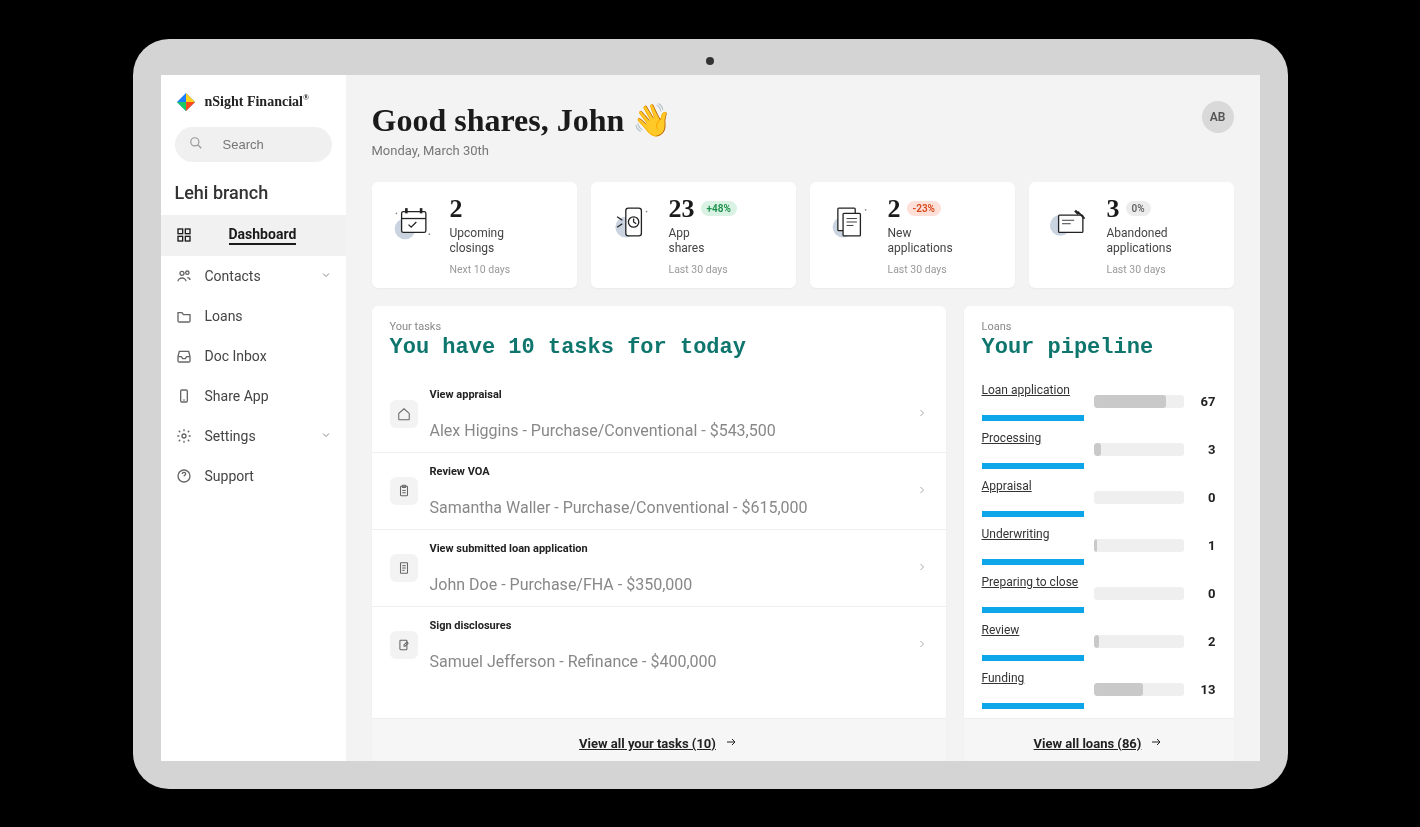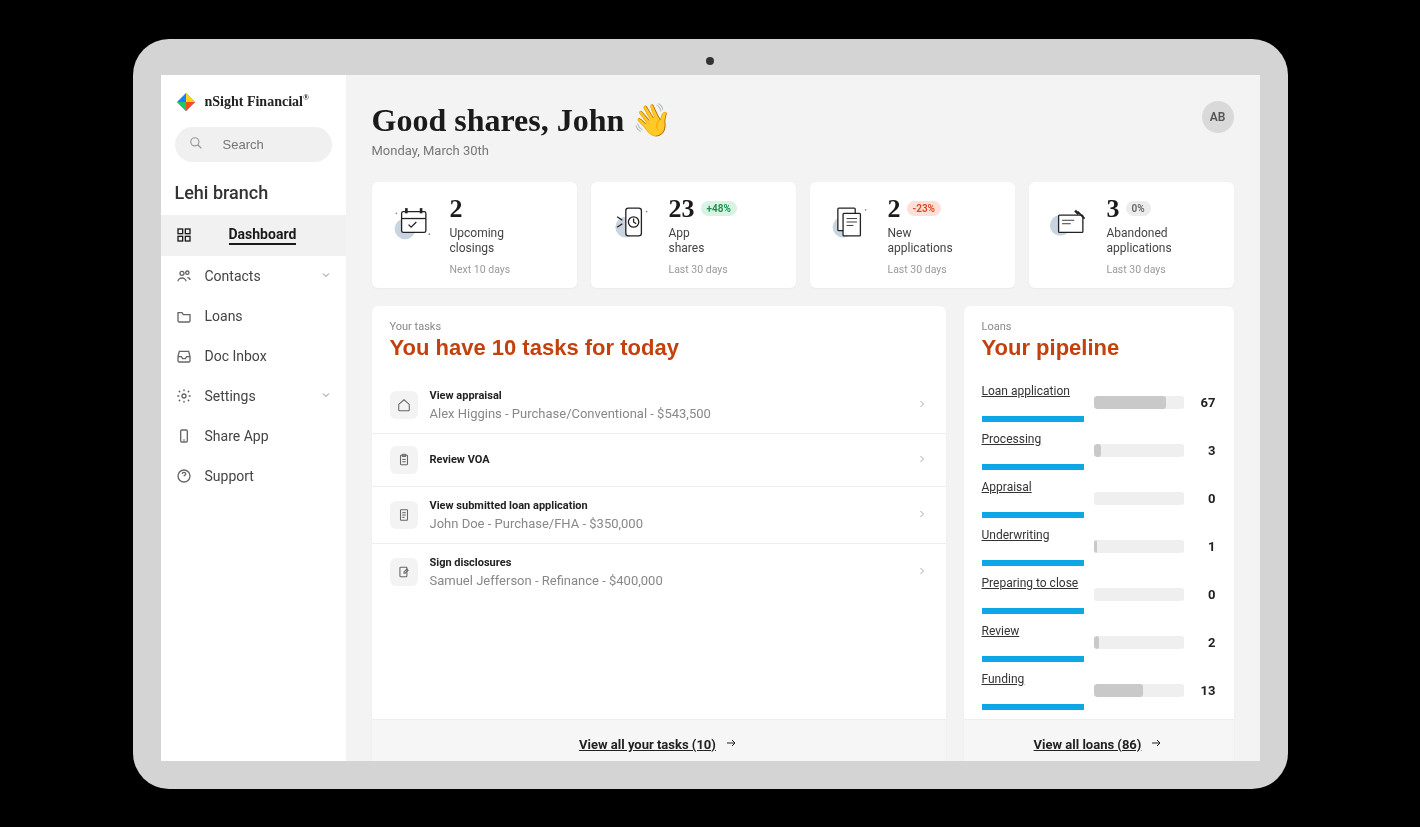--- a/index.html
+++ b/index.html
@@ -234,24 +234,24 @@
     }
     .panel-head {
       padding: 14px 18px 6px 18px;
     }
     .panel-eyebrow {
       font-size: 11px;
       color: #888;
       margin-bottom: 2px;
     }
     .panel-title {
-      font-family: Liberation Sans, sans-serif;
+      font-family: Liberation Mono, monospace;
       font-size: 22px;
       font-weight: 700;
-      color: #c2410c;
+      color: #0f766e;
     }
     .task-list {
       margin-top: 10px;
     }
     .task-row {
       display: flex;
       align-items: center;
       gap: 12px;
       padding: 12px 18px;
       border-top: 1px solid #eee;
@@ -269,23 +269,23 @@
       color: #666;
       flex-shrink: 0;
     }
     .task-body { flex: 1; }
     .task-title {
       font-size: 11px;
       font-weight: 700;
       color: #222;
     }
     .task-sub {
-      font-size: 13px;
+      font-size: 16px;
       color: #888;
-      margin-top: 4px;
+      margin-top: 20px;
     }
     .task-chev { color: #aaa; }
     .panel-footer {
       margin-top: auto;
       background: #f6f6f6;
       padding: 14px;
       text-align: center;
       border-top: 1px solid #eee;
     }
     .footer-link {
@@ -413,37 +413,37 @@
               <svg width="16" height="16" viewBox="0 0 24 24" fill="none" stroke="currentColor" stroke-width="2">
                 <path d="M3 13h5l2 3h4l2-3h5"></path>
                 <path d="M5 5h14l2 8v6a2 2 0 0 1-2 2H5a2 2 0 0 1-2-2v-6z"></path>
               </svg>
             </span>
             <span class="nav-label">Doc Inbox</span>
           </div>
           <div class="nav-item">
             <span class="nav-icon">
               <svg width="16" height="16" viewBox="0 0 24 24" fill="none" stroke="currentColor" stroke-width="2">
+                <rect x="7" y="3" width="10" height="18" rx="2"></rect>
+                <line x1="11" y1="18" x2="13" y2="18"></line>
+              </svg>
+            </span>
+            <span class="nav-label">Share App</span>
+          </div>
+          <div class="nav-item">
+            <span class="nav-icon">
+              <svg width="16" height="16" viewBox="0 0 24 24" fill="none" stroke="currentColor" stroke-width="2">
                 <circle cx="12" cy="12" r="3"></circle>
                 <path d="M12 2v3M12 19v3M4.2 4.2l2.1 2.1M17.7 17.7l2.1 2.1M2 12h3M19 12h3M4.2 19.8l2.1-2.1M17.7 6.3l2.1-2.1"></path>
               </svg>
             </span>
             <span class="nav-label">Settings</span>
             <span class="nav-chevron"><svg width="12" height="12" viewBox="0 0 24 24" fill="none" stroke="currentColor" stroke-width="2">
                 <polyline points="6 9 12 15 18 9"></polyline>
               </svg></span>
-          </div>
-          <div class="nav-item">
-            <span class="nav-icon">
-              <svg width="16" height="16" viewBox="0 0 24 24" fill="none" stroke="currentColor" stroke-width="2">
-                <rect x="7" y="3" width="10" height="18" rx="2"></rect>
-                <line x1="11" y1="18" x2="13" y2="18"></line>
-              </svg>
-            </span>
-            <span class="nav-label">Share App</span>
           </div>
           <div class="nav-item">
             <span class="nav-icon">
               <svg width="16" height="16" viewBox="0 0 24 24" fill="none" stroke="currentColor" stroke-width="2">
                 <circle cx="12" cy="12" r="9"></circle>
                 <path d="M9.5 9a2.5 2.5 0 0 1 5 0c0 1.5-2.5 2-2.5 3.5"></path>
                 <line x1="12" y1="17" x2="12" y2="17.01"></line>
               </svg>
             </span>
             <span class="nav-label">Support</span>
@@ -571,20 +571,21 @@
                 <div class="task-icon">
                   <svg width="14" height="14" viewBox="0 0 24 24" fill="none" stroke="#666" stroke-width="1.8">
                     <rect x="6" y="4" width="12" height="16" rx="1"></rect>
                     <rect x="9" y="2" width="6" height="4" rx="1"></rect>
                     <line x1="9" y1="11" x2="15" y2="11"></line>
                     <line x1="9" y1="15" x2="15" y2="15"></line>
                   </svg>
                 </div>
                 <div class="task-body">
                   <div class="task-title">Review VOA</div>
+                  <div class="task-sub">Samantha Waller - Purchase/Conventional - $615,000</div>
                 </div>
                 <span class="task-chev"><svg width="12" height="12" viewBox="0 0 24 24" fill="none" stroke="#aaa" stroke-width="2">
                     <polyline points="9 6 15 12 9 18"></polyline>
                   </svg></span>
               </div>
               <div class="task-row">
                 <div class="task-icon">
                   <svg width="14" height="14" viewBox="0 0 24 24" fill="none" stroke="#666" stroke-width="1.8">
                     <rect x="6" y="3" width="12" height="18" rx="1"></rect>
                     <line x1="9" y1="8" x2="15" y2="8"></line>

